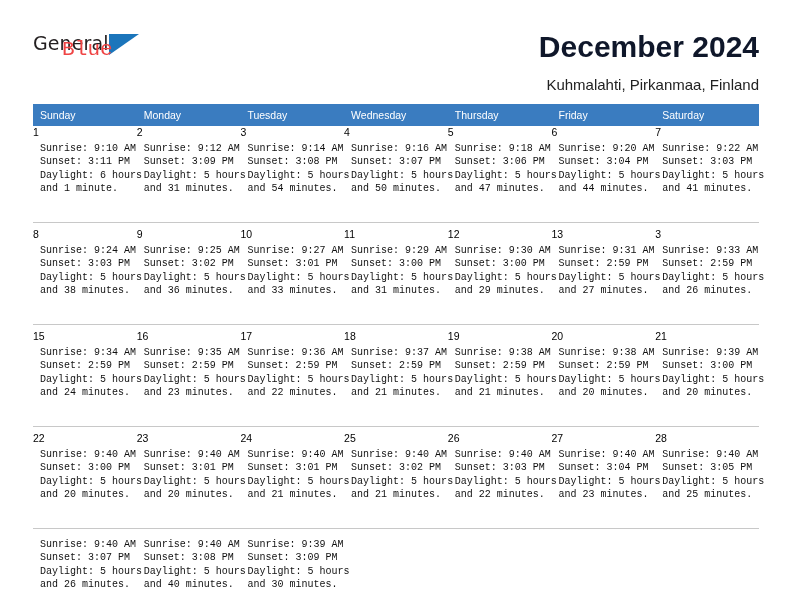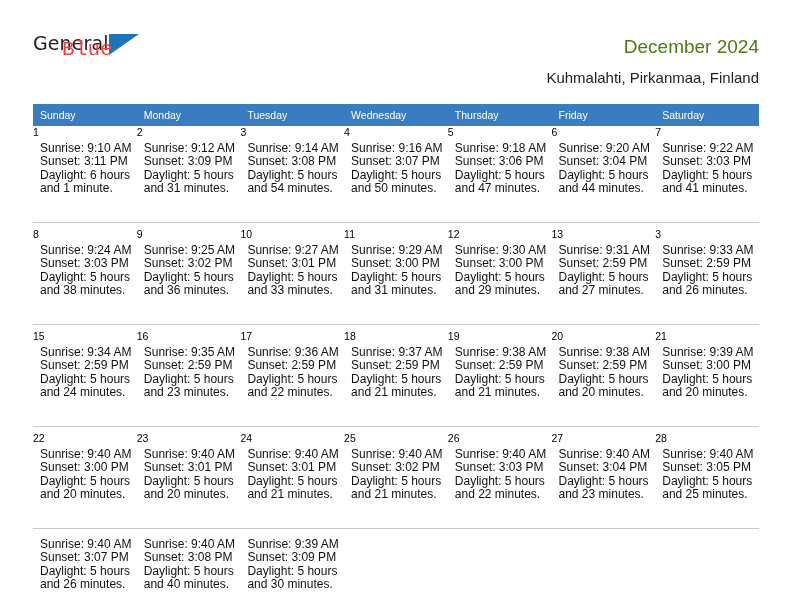--- a/index.html
+++ b/index.html
@@ -64,31 +64,31 @@
     font-family: Liberation Mono, monospace;
   }
 
   .title-block {
     position: absolute;
     right: 0;
     top: 0;
     text-align: right;
   }
   .cal-title {
-    font-size: 19px;
-    color: #4d7c0f;
+    font-size: 30px;
+    color: #0f172a;
     line-height: 34px;
     white-space: nowrap;
-    font-weight: normal;
+    font-weight: bold;
   }
   .cal-subtitle {
     font-size: 15px;
     color: #222222;
     line-height: 22px;
-    margin-top: 3px;
+    margin-top: 10px;
     white-space: nowrap;
   }
 
   
   .calendar {
     position: absolute;
     left: 33px;
     top: 104px;
     width: 726px;
     border-collapse: collapse;
@@ -120,23 +120,24 @@
     color: #000000;
     padding: 4px 0 4px 7px;
     height: 12px;
     line-height: 12px;
   }
   .daynum.empty {
     background: #ffffff;
   }
   .cellbody {
     padding: 4px 6px 0 7px;
-    font-size: 12px;
+    font-size: 10px;
     line-height: 13.4px;
     color: #111111;
+    font-family: Liberation Mono, monospace;
   }
   .cellbody div {
     white-space: nowrap;
   }
   .rowsep td {
     height: 5px;
     border-top: 1px solid #c8c8c8;
     background: #ffffff;
     padding: 0;
   }

